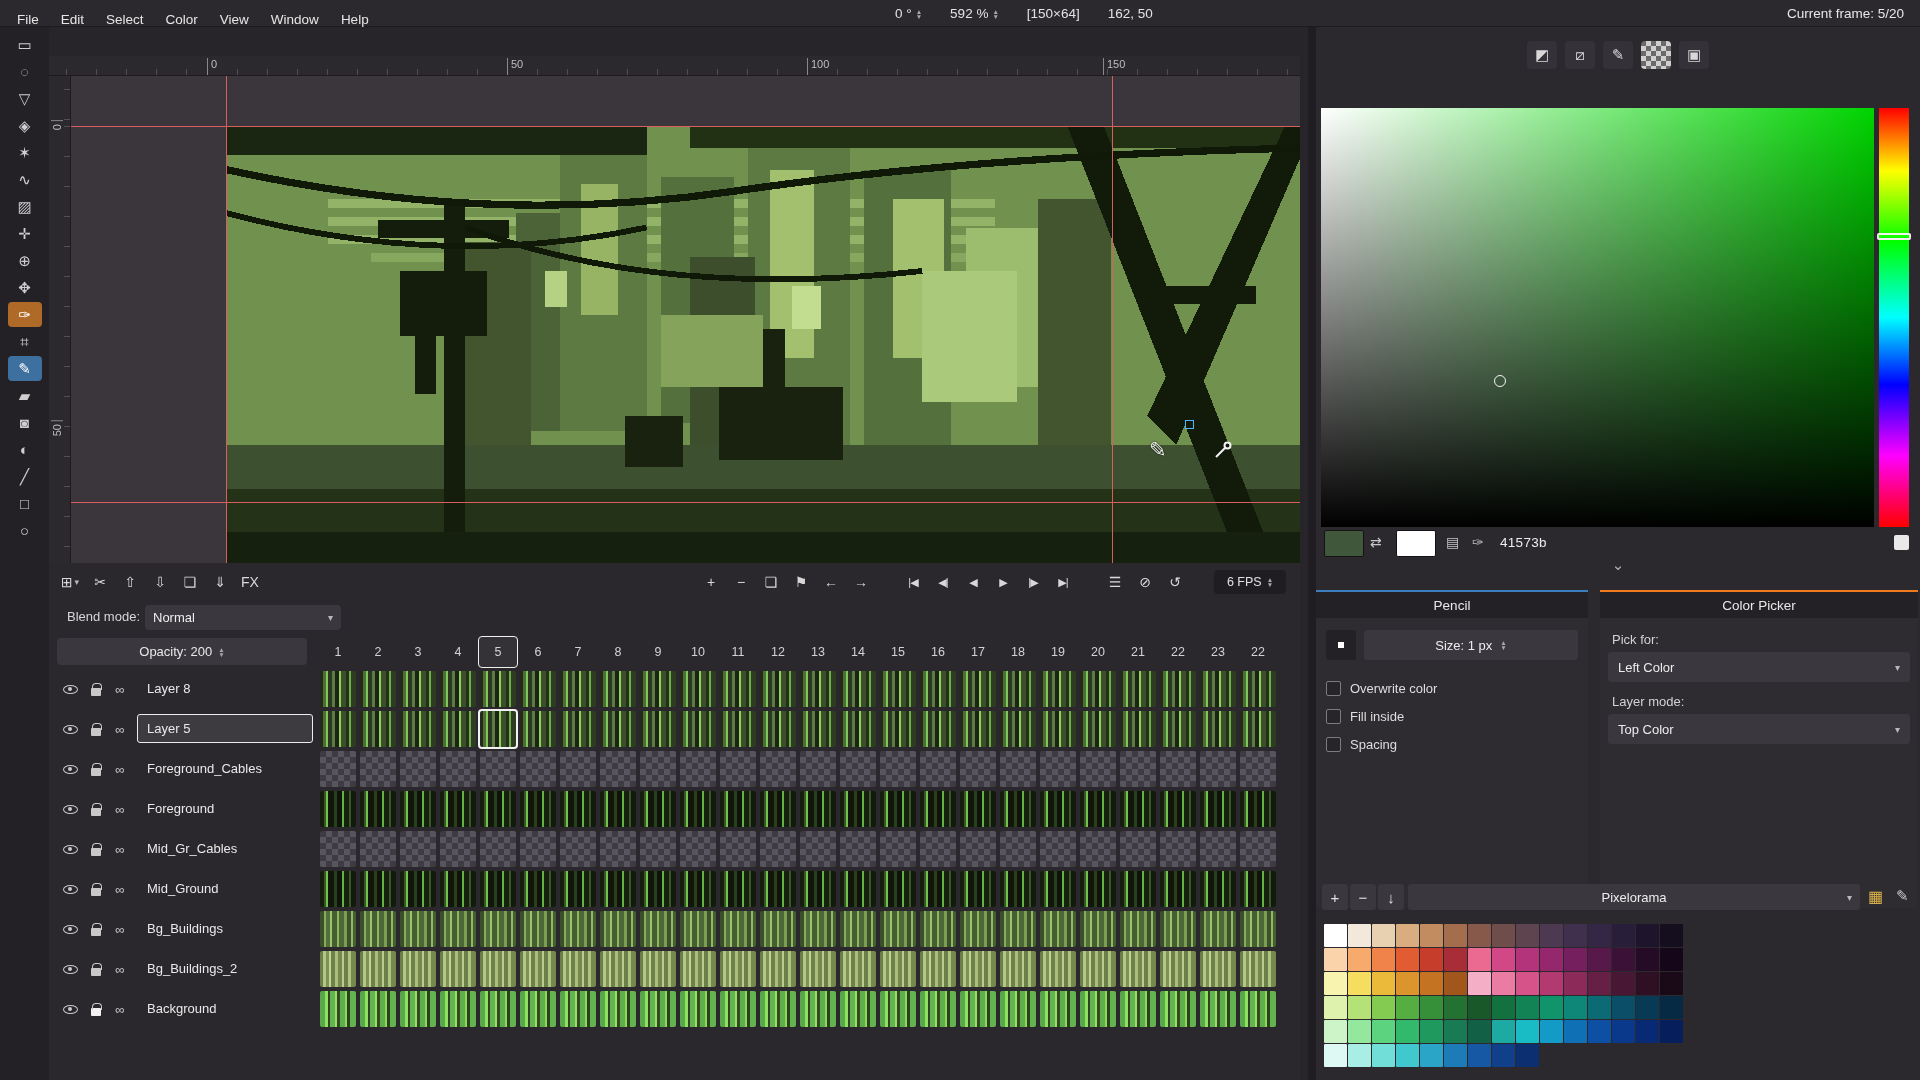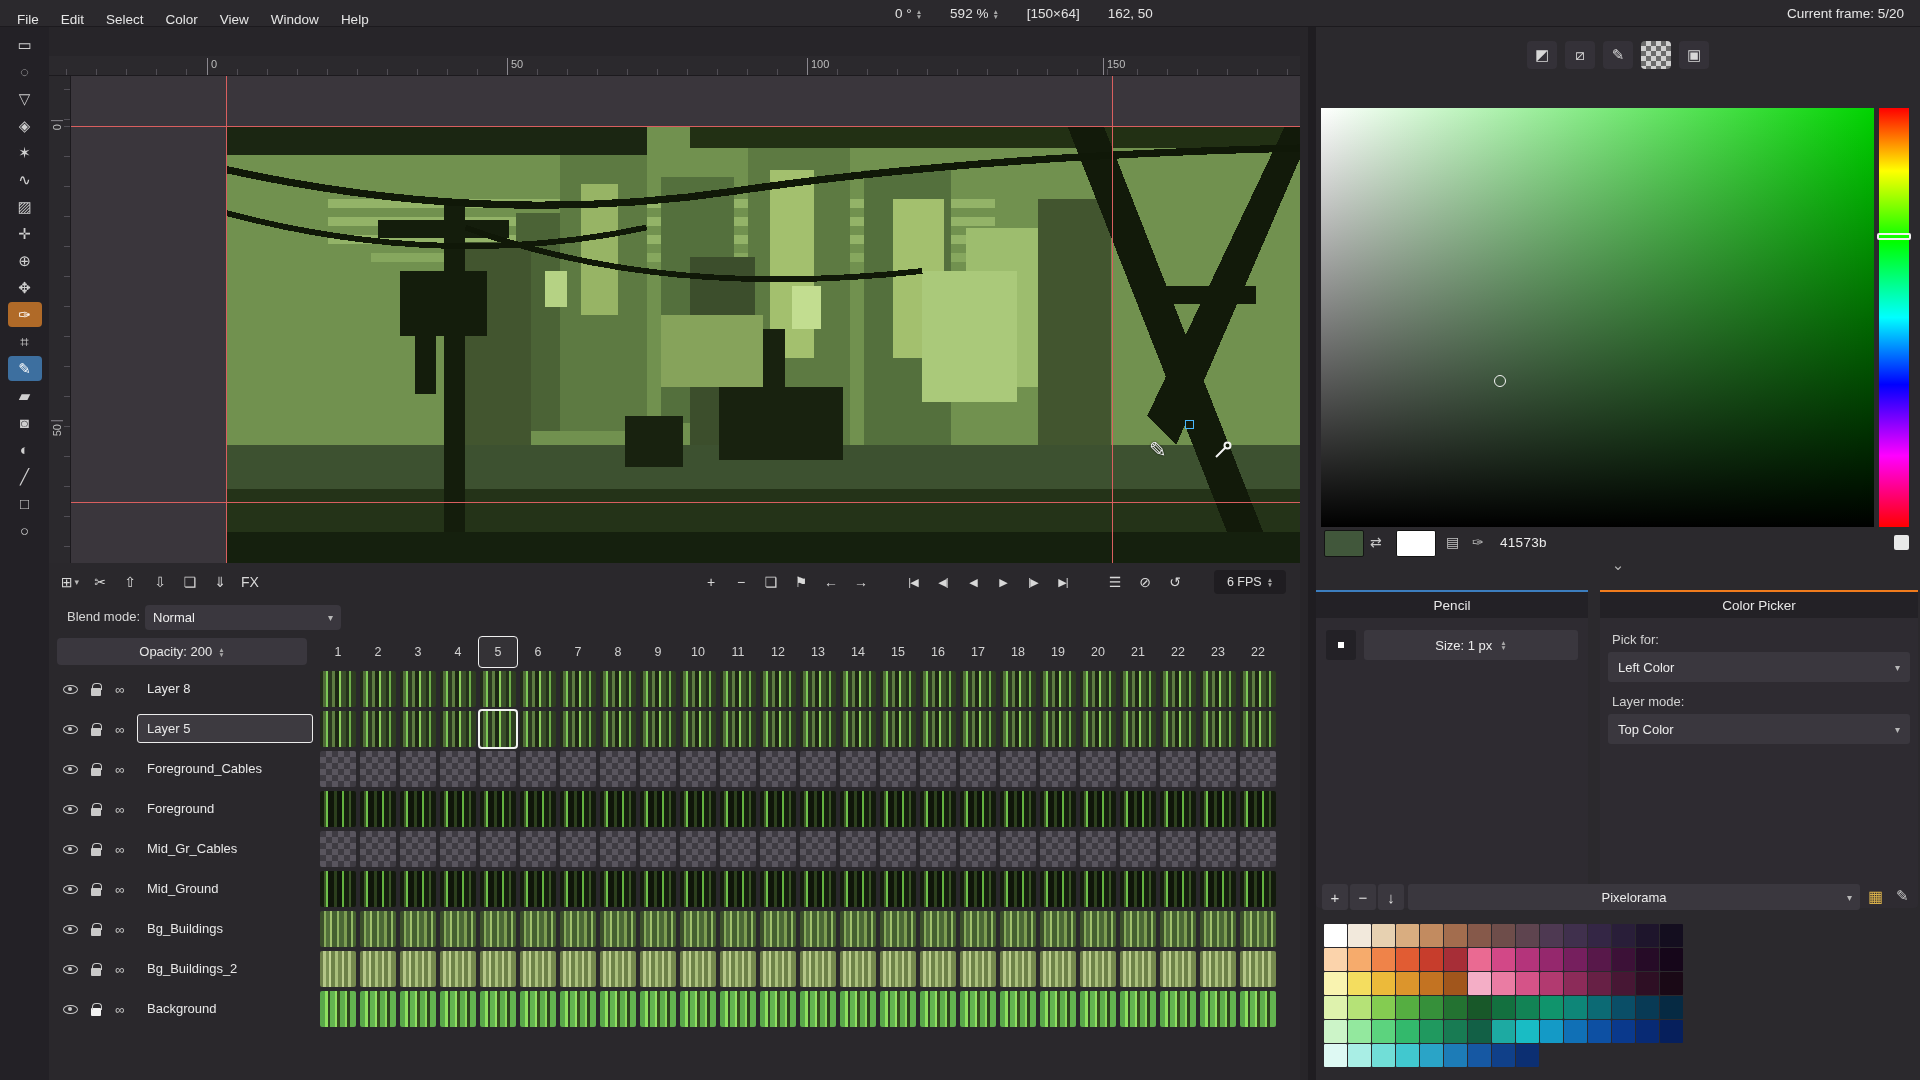--- a/index.html
+++ b/index.html
@@ -1155,20 +1155,34 @@
       <div id="brush-btn">
           <span id="brush-dot"></span>
         </div>
       <div id="size-spin">
         <span>Size: 1 px</span>
         <span class="carets">
             <span>▲</span>
             <span>▼</span>
           </span>
       </div>
+      <div id="pencil-options">
+          <div class="opt-row">
+            <span class="checkbox"></span>
+            <span class="opt-label">Overwrite color</span>
+          </div>
+          <div class="opt-row">
+            <span class="checkbox"></span>
+            <span class="opt-label">Fill inside</span>
+          </div>
+          <div class="opt-row">
+            <span class="checkbox"></span>
+            <span class="opt-label">Spacing</span>
+          </div>
+        </div>
     </div>
 
     <div class="opt-panel" id="panel-picker">
       <div class="opt-header" id="picker-header" style="border-top-color: rgb(240, 123, 29);">Color Picker</div>
       <span class="pk-label" style="top:42px">Pick for:</span>
       <div class="pk-select" style="top:62px">
         <span>Left Color</span>
         <span class="chev">▾</span>
       </div>
       <span class="pk-label" style="top:104px">Layer mode:</span>

